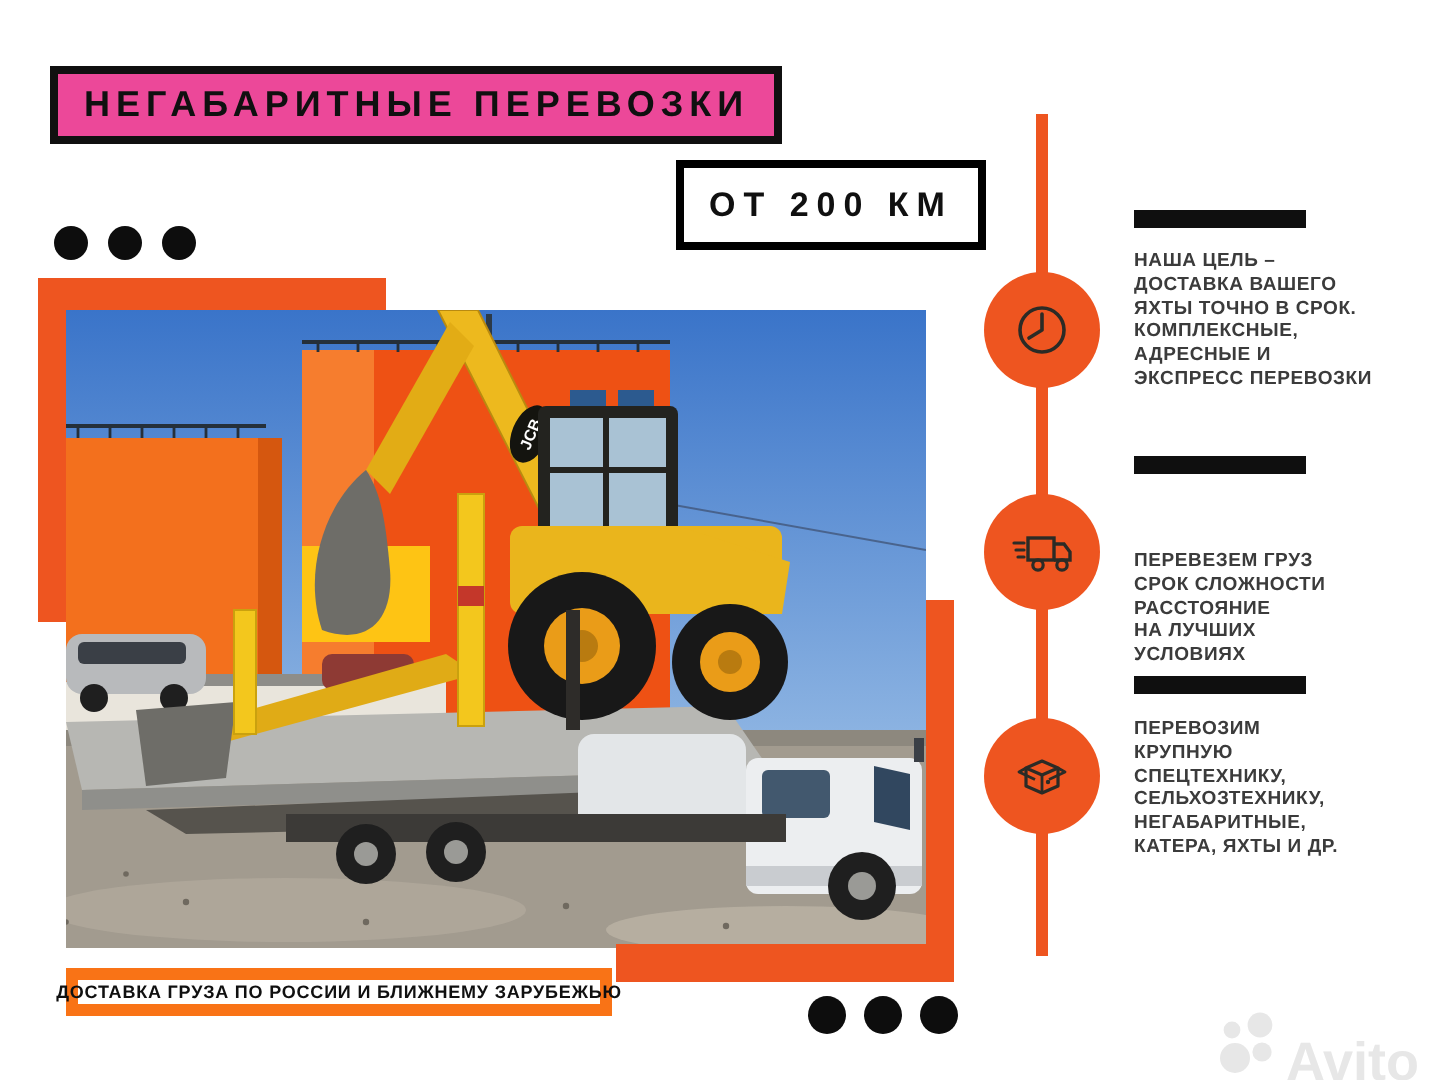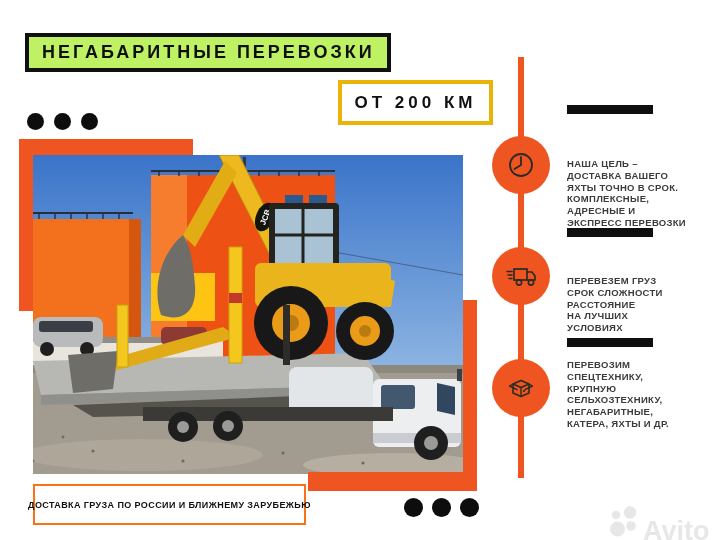--- a/index.html
+++ b/index.html
@@ -1,28 +1,28 @@
 <!DOCTYPE html>
 <html><head>
 <meta charset="utf-8">
 <style>
   html,body{margin:0;padding:0;background:#fff;}
   .canvas{position:relative;width:720px;height:540px;background:#ffffff;overflow:hidden;
           font-family:"Liberation Sans", sans-serif;}
   
   .title-banner{position:absolute;left:25px;top:33px;width:366px;height:39px;
-    box-sizing:border-box;border:4px solid #101010;background:#bef264;
+    box-sizing:border-box;border:4px solid #101010;background:#ec4899;
     display:flex;align-items:center;padding-left:13px;}
   .title-banner span{font-size:18px;font-weight:800;letter-spacing:3px;color:#101010;white-space:nowrap;}
   .km-banner{position:absolute;left:338px;top:80px;width:155px;height:45px;
-    box-sizing:border-box;border:4px solid #eab308;background:#fff;
+    box-sizing:border-box;border:4px solid #000000;background:#fff;
     display:flex;align-items:center;justify-content:center;}
   .km-banner span{font-size:17px;font-weight:800;letter-spacing:4px;color:#101010;white-space:nowrap;}
-  .bottom-banner{position:absolute;left:33px;top:484px;width:273px;height:41px;
-    box-sizing:border-box;border:2px solid #f97316;background:#fff;
+  .bottom-banner{position:absolute;left:33px;top:484px;width:273px;height:24px;
+    box-sizing:border-box;border:6px solid #f97316;background:#fff;
     display:flex;align-items:center;justify-content:center;}
   .bottom-banner span{font-size:9px;font-weight:bold;letter-spacing:0.4px;color:#101010;white-space:nowrap;}
   
   .dots{position:absolute;display:flex;}
   .dots i{display:block;border-radius:50%;background:#0d0d0d;}
   .dots-top{left:27px;top:113px;gap:10px;}
   .dots-top i{width:17px;height:17px;}
   .dots-bottom{left:404px;top:498px;gap:9px;}
   .dots-bottom i{width:19px;height:19px;}
   
@@ -36,21 +36,21 @@
   
   .timeline{position:absolute;left:518px;top:57px;width:6px;height:421px;background:#ee5520;}
   .feat-circle{position:absolute;left:492px;width:58px;height:58px;border-radius:50%;
     background:#ee5520;display:flex;align-items:center;justify-content:center;}
   .fc1{top:136px;} .fc2{top:247px;} .fc3{top:359px;}
   
   .feat-bar{position:absolute;left:567px;width:86px;height:9px;background:#0f0f0f;}
   .fb1{top:105px;} .fb2{top:228px;} .fb3{top:338px;}
   .feat-text{position:absolute;left:567px;width:152px;color:#3b3b3b;
     font-size:9.5px;font-weight:bold;letter-spacing:0.3px;line-height:11.8px;}
-  .ft1{top:125px;margin-top:33px;} .ft2{top:247px;margin-top:28px;} .ft3{top:359px;}
+  .ft1{top:125px;} .ft2{top:247px;margin-top:28px;} .ft3{top:359px;}
   
   .watermark{position:absolute;left:608px;top:497px;display:flex;align-items:center;gap:3px;}
   .watermark .wm-text{font-size:27px;font-weight:bold;color:#e7e7e7;letter-spacing:0px;margin-top:19px;}
 </style>
 </head>
 <body>
 
 <div class="canvas">
 
   <div class="title-banner">
@@ -212,22 +212,22 @@
   </div>
   <div class="feat-text ft2">
     <div>ПЕРЕВЕЗЕМ ГРУЗ</div>
     <div>СРОК СЛОЖНОСТИ</div>
     <div>РАССТОЯНИЕ</div>
     <div>НА ЛУЧШИХ</div>
     <div>УСЛОВИЯХ</div>
   </div>
   <div class="feat-text ft3">
     <div>ПЕРЕВОЗИМ</div>
+    <div>КРУПНУЮ</div>
     <div>СПЕЦТЕХНИКУ,</div>
-    <div>КРУПНУЮ</div>
     <div>СЕЛЬХОЗТЕХНИКУ,</div>
     <div>НЕГАБАРИТНЫЕ,</div>
     <div>КАТЕРА, ЯХТЫ И ДР.</div>
   </div>
 
   <div class="bottom-banner">
     <span>ДОСТАВКА ГРУЗА ПО РОССИИ И БЛИЖНЕМУ ЗАРУБЕЖЬЮ</span>
   </div>
 
   <div class="dots dots-bottom">

